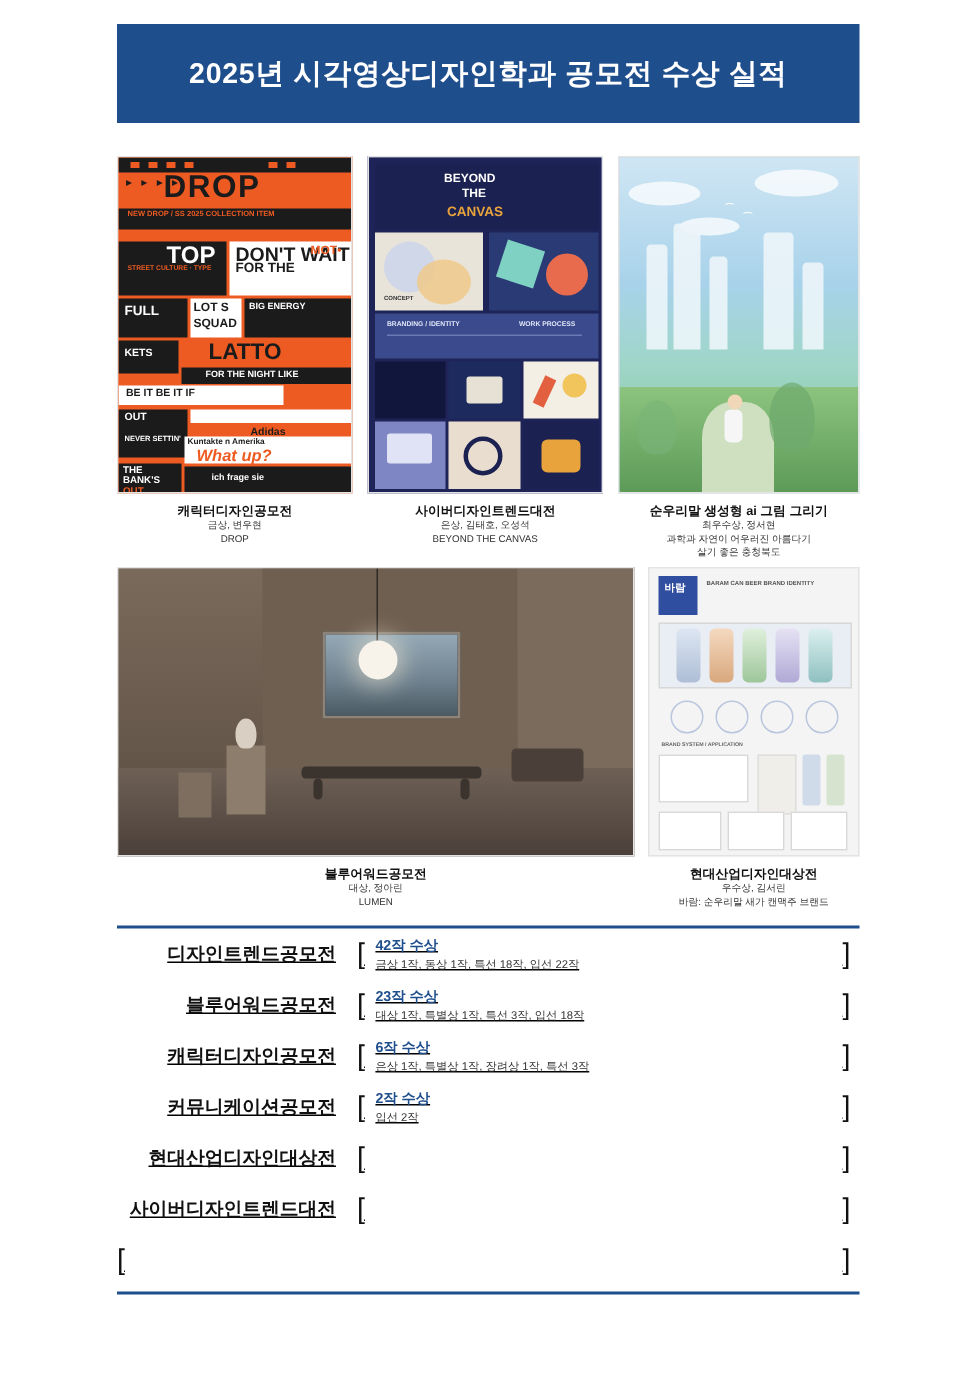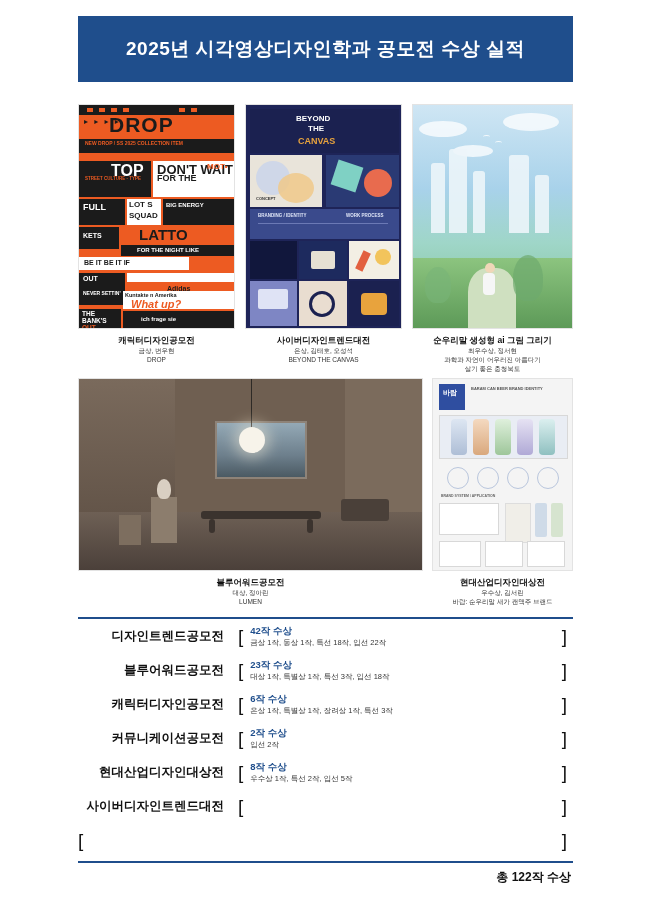--- a/index.html
+++ b/index.html
@@ -122,20 +122,21 @@
   
   .awards {
     position: absolute;
     left: 78px; top: 617px;
     width: 495px;
   }
   .awards-top-rule { height: 2px; background: #1f4e8c; width: 100%; }
   .award-row {
     display: flex; align-items: center;
     height: 34px;
+    text-decoration: underline;
   }
   .award-name {
     width: 160px;
     text-align: right;
     padding-right: 14px;
     font-size: 12.5px;
     font-weight: bold;
     color: #111;
   }
   .bracket-left, .bracket-right {
@@ -414,35 +415,30 @@
       <div class="award-body">
         <div class="award-count">2작 수상</div>
         <div class="award-detail">입선 2작</div>
       </div>
       <div class="bracket-right">]</div>
     </div>
 
     <div class="award-row">
       <div class="award-name">현대산업디자인대상전</div>
       <div class="bracket-left">[</div>
-      <div class="award-body">
-        <div class="award-count">8작 수상</div>
-        <div class="award-detail">우수상 1작, 특선 2작, 입선 5작</div>
-      </div>
       <div class="bracket-right">]</div>
     </div>
 
     <div class="award-row">
       <div class="award-name">사이버디자인트렌드대전</div>
       <div class="bracket-left">[</div>
       <div class="bracket-right">]</div>
     </div>
 
     <div class="award-row">
       <div class="bracket-left">[</div>
       <div class="bracket-right">]</div>
     </div>
 
     <div class="awards-bottom-rule"></div>
-    <div class="total">총 122작 수상</div>
   </div>
 
 </div>
 
 </body></html>

